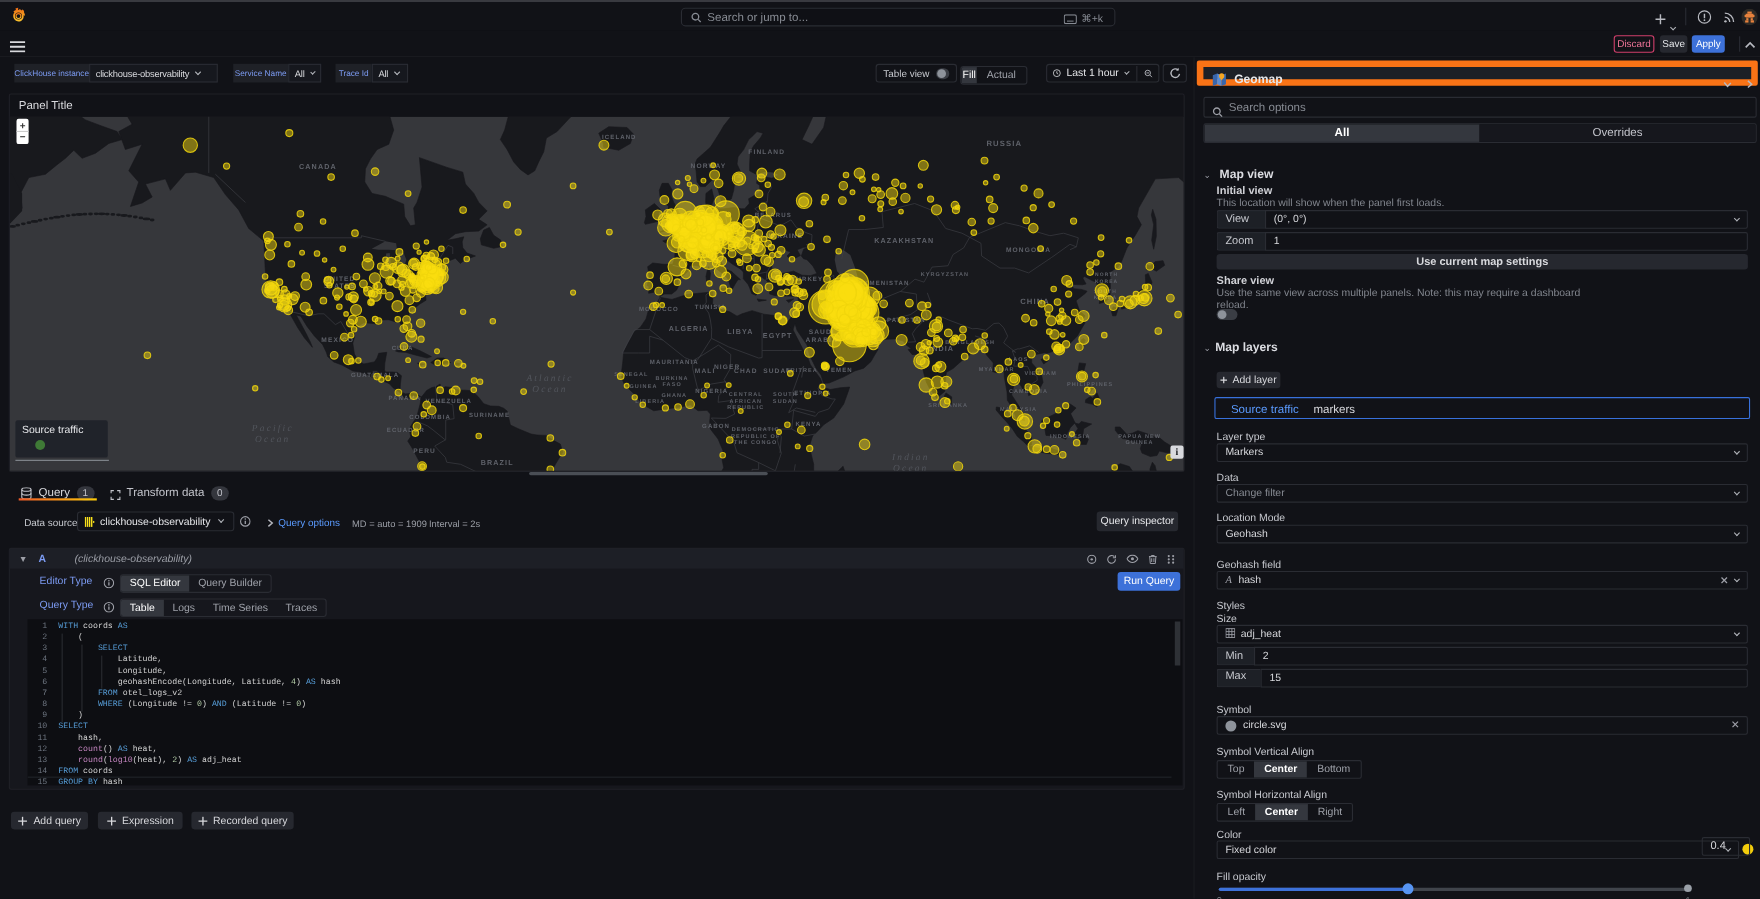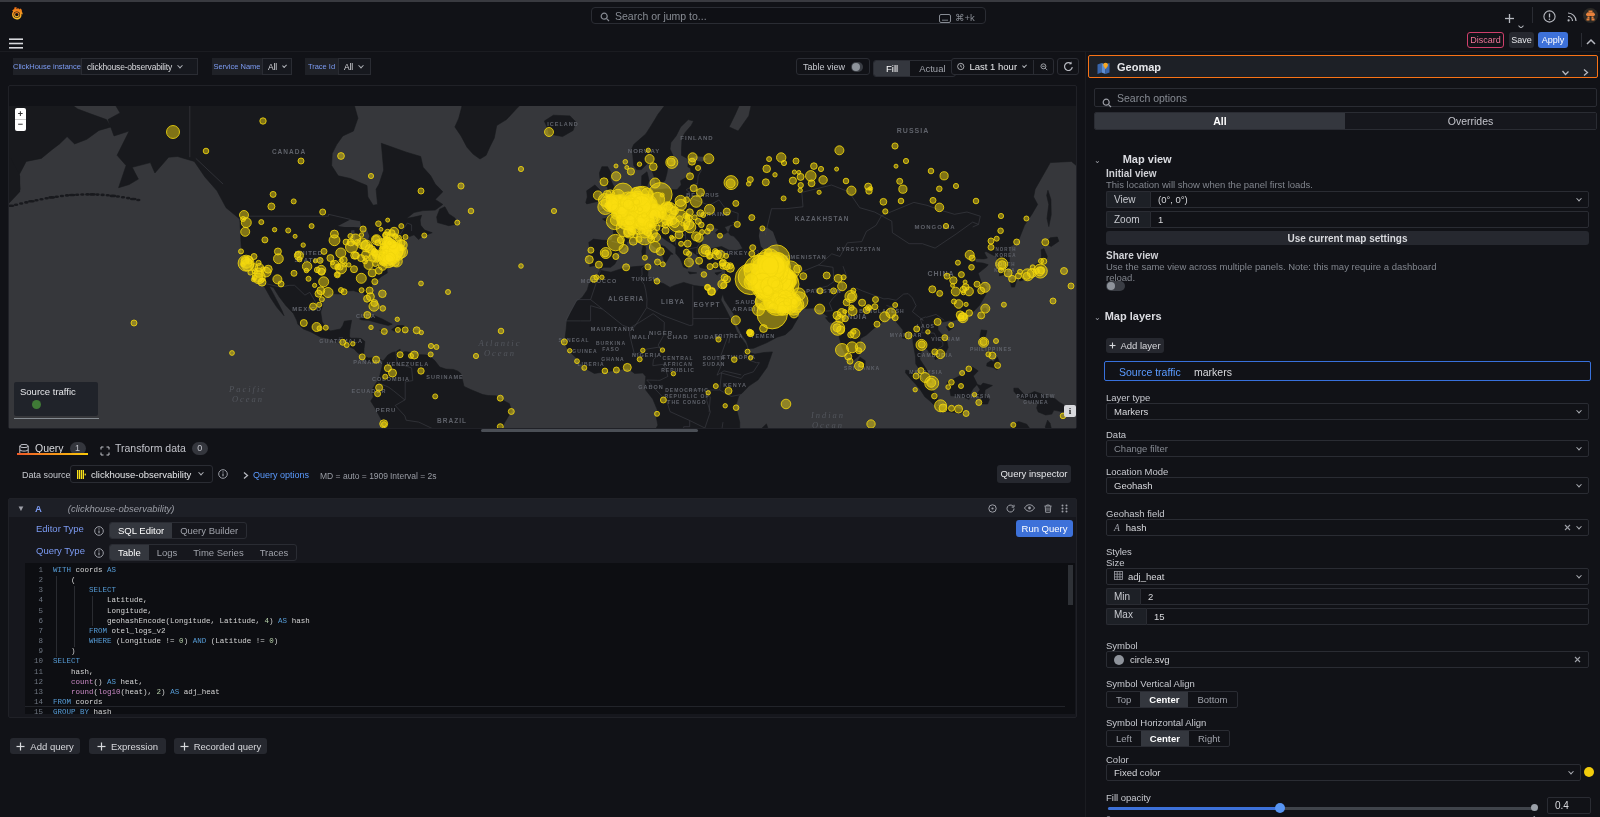--- a/index.html
+++ b/index.html
@@ -1,20 +1,20 @@
 <!DOCTYPE html>
 <html><head><meta charset="utf-8"><style>
 *{margin:0;padding:0;box-sizing:border-box}
 html,body{width:1600px;height:817px;overflow:hidden;background:#111217;font-family:"Liberation Sans",sans-serif;color:#ccccdc}
 .abs{position:absolute}
 body{position:relative}
 .topstrip{position:absolute;left:0;top:0;width:1600px;height:2px;background:#393a40}
 .topnav{position:absolute;left:0;top:2px;width:1600px;height:26px;background:#111217}
 .crumbbar{position:absolute;left:0;top:28px;width:1600px;height:24px;background:#111217;border-bottom:1px solid #1b1c21}
-.searchbox{position:absolute;left:591px;top:5px;width:395px;height:17px;background:#0f1015;border:1px solid #2a2c33;border-radius:4px;color:#878b93;font-size:10.5px;line-height:15px}
+.searchbox{position:absolute;left:619px;top:5px;width:395px;height:17px;background:#0f1015;border:1px solid #2a2c33;border-radius:4px;color:#878b93;font-size:10.5px;line-height:15px}
 .crumb{font-size:10.5px;font-weight:700;color:#dcdde2}
 .crumbsep{color:#5a5d64;font-size:9px;font-weight:400;padding:0 7px}
 .crumbmut{font-size:10.5px;color:#9a9da5;font-weight:400}
 .vlabel{white-space:nowrap;background:#1f2127;color:#7c9bf2;font-size:7.5px;font-weight:500;display:inline-flex;align-items:center;justify-content:center;height:17px;overflow:hidden}
 .vval{white-space:nowrap;background:#16181e;border:1px solid #2a2c33;display:inline-flex;align-items:center;padding:0 5px;height:17px;font-size:8.5px;letter-spacing:-0.2px;color:#d8d9dd;font-weight:500;overflow:hidden}
 .caret{display:inline-block;width:4px;height:4px;border-right:1.3px solid #aeb1b7;border-bottom:1.3px solid #aeb1b7;transform:rotate(45deg) translate(-1px,-1px);margin-left:6px}
 .tbox{white-space:nowrap;border:1px solid #2a2c33;border-radius:3px;background:#111217;height:17px;display:inline-flex;align-items:center}
 .panel{position:absolute;left:8px;top:85px;width:1069px;height:344px;border:1px solid #202127;border-radius:2px;background:#111217}
 .paneltitle{height:20px;line-height:20px;padding-left:8px;font-size:10.5px;font-weight:500;color:#d8d9dd}
 .mapwrap{position:absolute;left:0;top:20px;width:1067px;height:322px;overflow:hidden}
@@ -126,21 +126,21 @@
       <span class="vval" style="width:30px">All<span class="caret"></span></span>
     </span>
 <span class="abs" style="left:305px;top:6px;display:inline-flex;border-radius:3px">
       <span class="vlabel" style="width:33px">Trace Id</span>
       <span class="vval" style="width:33px">All<span class="caret"></span></span>
     </span>
 <span class="abs tbox" style="left:796px;top:6px;width:74px;padding:0 6px;font-size:9px;color:#c7c9cf">Table view<span style="display:inline-block;margin-left:6px;width:19px;height:10px;border-radius:5px;background:#3a3d44;position:relative">
         <span style="position:absolute;left:1px;top:1px;width:8px;height:8px;border-radius:4px;background:#8e939b"></span>
       </span></span>
 <span class="abs" style="left:873px;top:6px"><span class="seg">
-        <span class="segitem segsel" style="font-size:9.5px;padding:0 12px">Fill</span>
+        <span class="segitem segsel" style="font-size:9.5px;padding:0 1px">Fill</span>
         <span class="segitem" style="font-size:9.5px;padding:0 9px">Actual</span>
       </span></span>
 <span class="abs tbox" style="left:951px;top:6px;width:103px;padding:0 5px;font-size:9.5px;color:#e6e7ea;font-weight:500">
       <svg width="11" height="11" viewBox="0 0 11 11" style="">
         <circle cx="5.5" cy="5.5" r="4.6" fill="none" stroke="#d8d9dd" stroke-width="1.1"></circle>
         <path d="M5.5,3v2.7l1.8,1" fill="none" stroke="#d8d9dd" stroke-width="1.1"></path>
       </svg>
       <span style="margin-left:5px">Last 1 hour</span>
       <span class="caret"></span>
       <span style="width:1px;height:14px;background:#2a2c33;margin:0 6px 0 7px"></span>
@@ -151,20 +151,21 @@
       </svg>
     </span>
 <span class="abs tbox" style="left:1057px;top:6px;width:22px;height:17px;justify-content:center">
       <svg width="11" height="11" viewBox="0 0 11 11" style="">
         <path d="M9.3,6.2a3.9,3.9 0 1 1-1.1-3.4" fill="none" stroke="#b7b9c0" stroke-width="1.2"></path>
         <path d="M8.5,0.6v2.6h-2.6z" fill="#b7b9c0"></path>
       </svg>
     </span>
 </div>
 <div class="panel">
+    <div class="paneltitle">Panel Title</div>
 <div class="mapwrap">
       <svg width="1069" height="323" viewBox="0 0 1069 323" style="display:block">
 <rect width="1069" height="323" fill="#36373b"></rect>
 <g fill="#18191d" stroke="#18191d" stroke-width="0.6">
 <path d="M99.0,13.6L105.0,29.9L120.2,25.1L108.1,49.3L117.1,59.5L109.6,81.7L120.2,78.5L129.3,73.1L123.2,61.3L141.4,56.6L145.9,67.0L159.6,51.2L168.7,50.5L185.3,55.4L195.9,70.9L208.0,84.8L217.1,101.7L226.2,109.3L230.8,113.0L231.4,123.7L232.0,136.4L232.9,149.3L237.4,159.4L242.9,169.9L252.9,176.4L255.6,181.1L261.7,191.9L267.7,201.1L275.0,209.7L273.2,205.1L269.5,197.7L264.1,187.4L260.2,180.3L264.4,181.4L270.2,190.8L276.8,199.4L284.4,207.4L287.7,214.3L288.9,218.2L294.4,223.0L302.0,225.9L311.7,231.2L318.6,232.2L324.7,234.4L332.3,238.8L339.8,240.6L345.0,242.8L348.3,246.5L354.4,250.5L358.9,255.8L364.1,256.1L366.2,253.6L370.8,254.5L373.5,254.5L369.2,252.4L365.3,251.5L359.5,252.1L356.2,250.5L354.7,247.8L355.0,242.8L355.9,235.6L352.0,232.5L347.4,232.2L341.4,232.2L340.5,230.3L340.8,224.3L342.6,214.3L335.3,215.2L333.8,219.5L331.4,223.0L321.7,224.9L317.1,222.3L313.2,215.9L311.7,206.1L313.5,199.4L312.6,194.3L315.6,191.2L321.7,187.4L330.8,188.1L336.8,189.1L338.3,184.9L344.4,184.6L350.8,186.7L353.8,185.6L357.4,192.9L360.1,199.4L362.9,202.1L365.6,196.7L364.1,190.8L362.6,183.9L362.9,178.2L368.0,174.3L372.3,170.6L378.3,166.9L377.7,160.2L381.1,152.9L383.8,146.6L390.4,143.4L395.9,141.3L393.5,137.2L399.5,131.0L405.0,128.8L409.5,133.5L413.2,130.5L423.2,126.7L415.6,124.1L411.7,119.3L411.1,113.9L412.6,109.3L405.0,111.1L397.4,112.5L405.0,106.5L414.1,104.6L426.2,104.1L433.8,98.4L426.2,93.4L433.8,85.8L426.2,78.0L421.7,69.8L414.1,61.3L411.7,50.5L397.4,46.2L372.3,37.3L374.7,64.1L370.1,78.0L367.1,83.2L368.6,98.4L364.1,99.3L358.9,90.9L358.0,79.6L348.9,75.8L341.4,72.5L329.2,69.8L322.6,59.5L323.2,47.5L327.7,38.6L333.8,29.9L344.4,25.1L348.9,12.2L345.0,-1.7L353.5,-11.6L341.4,-15.9L320.2,-20.3L298.9,-11.6L280.8,-9.9L259.6,-15.9L235.3,-15.9L220.2,-20.3L205.0,-14.2L192.9,-16.8L180.8,-17.6L165.6,-22.1L150.5,-24.8L135.3,-32.2L123.2,-23.0L114.1,-15.9L103.5,-5.8L111.1,6.9Z"></path>
 <path d="M471.0,53.0L477.1,49.3L480.7,41.2L485.3,32.0L487.7,19.5L497.4,13.6L509.5,0.6L527.7,-15.9L541.3,-23.0L544.4,-34.1L532.2,-49.0L432.3,-49.0L441.4,-24.8L445.0,-11.6L452.9,0.6L449.8,12.2L445.9,20.9L452.0,29.9L458.0,41.2L464.1,48.1Z"></path>
 <path d="M373.8,254.8L373.2,260.3L369.8,273.4L366.5,278.0L362.9,284.0L364.4,291.0L361.7,295.0L365.9,301.7L374.4,317.6L380.4,327.6L388.3,333.3L395.0,338.1L394.7,355.0L394.4,376.4L461.0,376.4L460.7,362.6L467.4,355.9L477.1,352.6L484.1,349.0L489.2,334.9L490.1,327.0L495.9,316.1L502.6,305.0L500.4,297.7L495.3,295.0L487.1,289.8L479.2,289.5L473.8,288.6L462.0,283.7L455.0,280.4L452.0,267.7L448.9,265.2L444.4,263.4L436.8,263.1L430.7,261.0L425.9,254.8L421.7,250.9L417.7,249.0L413.5,248.7L408.0,248.7L401.4,246.2L395.9,245.6L391.4,247.8L391.1,243.1L387.1,245.6L383.2,246.5L378.9,249.0L375.0,253.9Z"></path>
 <path d="M639.2,159.4L626.2,160.6L615.6,161.7L601.9,166.2L591.0,164.3L588.3,169.5L580.4,176.4L578.3,183.9L573.2,191.5L567.7,195.6L561.9,206.1L558.0,214.3L557.1,223.9L555.6,235.6L558.0,242.2L561.6,246.5L567.1,251.8L569.2,255.2L576.2,262.2L585.3,267.4L596.2,265.8L608.0,264.3L618.6,262.2L625.6,267.4L633.8,267.0L636.8,270.4L636.2,277.4L636.8,284.0L643.8,293.1L648.3,303.8L647.4,311.5L648.9,319.2L644.4,327.0L643.8,336.5L651.9,351.0L651.9,369.4L656.5,376.4L711.0,376.4L715.0,355.9L712.5,344.5L715.6,335.8L718.6,336.5L730.7,327.9L730.7,316.1L727.7,303.8L727.1,298.6L729.8,290.1L734.7,285.5L739.8,280.1L748.9,274.0L758.0,261.3L762.2,249.6L763.4,245.9L755.0,246.5L745.9,248.1L740.4,246.5L738.9,243.4L736.8,238.2L732.2,231.9L727.7,225.5L724.7,217.5L720.7,211.0L715.6,201.1L711.6,193.3L706.8,187.4L702.5,181.1L697.4,181.1L685.3,179.6L674.7,176.4L665.6,179.3L661.0,181.4L654.4,177.5L647.4,175.7L642.2,172.8L638.6,170.2L639.2,163.9Z"></path>
 <path d="M591.0,163.6L586.8,159.4L580.7,160.6L581.0,154.4L579.2,153.6L581.3,146.6L579.8,136.4L584.4,133.1L594.4,134.3L602.5,134.3L604.4,128.8L604.7,122.4L601.3,118.4L593.5,113.0L598.9,111.6L603.5,106.9L608.6,106.9L612.5,100.8L615.6,99.3L620.7,94.9L622.2,91.4L628.9,88.9L634.1,87.9L632.5,77.4L632.8,69.8L638.0,65.8L640.1,74.7L637.7,81.1L641.3,83.8L648.9,83.8L658.0,82.7L665.0,83.8L668.0,83.8L672.2,79.0L671.6,74.7L679.2,70.3L681.9,68.7L681.6,62.4L678.9,60.7L679.2,57.2L685.3,54.8L692.8,56.0L698.9,53.0L694.4,50.5L686.8,49.9L678.3,52.4L672.5,49.3L672.5,43.1L673.1,32.0L676.2,26.5L682.2,19.5L684.7,15.1L679.2,13.6L674.7,18.0L671.6,20.9L667.1,29.9L661.9,36.6L661.0,43.1L664.4,50.5L660.1,55.4L664.1,56.6L658.9,60.1L658.0,67.0L655.9,74.7L651.0,78.0L647.1,78.5L645.9,73.6L644.1,67.5L641.9,61.8L640.4,58.3L639.8,56.6L637.7,58.3L632.2,63.6L627.7,63.6L624.7,59.5L623.8,49.3L622.8,43.1L624.7,38.6L630.7,33.3L636.8,27.9L641.3,20.9L645.9,13.6L648.9,8.4L655.0,0.6L661.0,-7.4L668.6,-15.9L677.7,-23.0L685.3,-29.4L691.3,-28.4L697.4,-22.1L701.9,-20.3L706.5,-16.8L715.6,-14.2L730.7,-1.7L726.2,8.4L720.1,20.9L729.2,25.1L739.8,9.9L742.8,-3.4L750.4,-7.4L768.6,-9.9L789.8,-13.3L808.0,-15.9L820.1,-38.9L865.5,-59.7L911.0,-83.1L956.5,-71.0L1001.9,-43.9L1032.2,-38.9L1062.5,-29.4L1092.8,-20.3L1123.1,-18.5L1147.3,-5.8L1159.5,3.0L1171.6,7.6L1188.2,13.6L1192.8,20.9L1180.7,24.4L1168.5,33.3L1156.4,37.9L1148.9,30.6L1141.3,37.9L1133.7,43.7L1123.1,52.4L1108.0,55.4L1100.4,69.8L1101.9,83.2L1088.3,98.4L1082.8,101.3L1080.7,83.2L1079.2,69.8L1062.5,55.4L1041.3,56.6L1026.1,83.2L1024.6,90.9L1028.6,98.4L1023.1,107.9L1015.5,119.3L1010.4,132.2L1007.4,136.8L1003.4,139.3L1000.1,141.3L1000.4,154.4L1000.1,164.7L995.8,168.4L990.4,169.9L991.3,162.1L989.2,157.1L987.7,150.5L984.3,149.3L977.1,145.4L975.2,146.6L978.3,152.1L974.9,152.9L964.9,152.5L967.1,156.4L974.0,157.1L979.2,158.7L977.7,160.6L969.2,167.3L972.5,176.8L977.4,181.1L975.2,184.9L977.4,187.4L970.4,199.4L961.9,208.0L954.0,211.3L951.0,212.6L942.8,215.2L940.7,214.6L931.3,216.5L928.9,219.5L928.9,223.9L933.7,229.4L937.7,234.1L939.2,241.6L936.1,247.5L931.6,251.2L926.1,253.6L925.5,250.2L921.6,249.0L918.6,243.8L913.7,239.7L910.7,253.0L915.2,260.0L918.0,264.3L921.3,270.4L922.5,276.5L914.9,274.3L911.3,264.6L906.8,257.9L906.5,250.5L904.0,236.6L903.7,230.3L899.8,230.9L896.8,232.8L893.4,231.9L894.0,223.9L887.7,216.5L886.2,211.0L882.2,210.3L878.0,213.6L874.3,213.6L871.3,218.2L865.9,221.4L857.4,229.0L851.3,232.5L850.7,239.7L850.1,245.9L849.8,249.9L844.9,253.9L842.8,256.4L838.9,250.9L835.6,246.2L833.1,241.3L830.7,232.8L828.6,222.3L828.3,216.5L827.7,213.6L824.6,216.5L820.1,216.2L816.5,211.7L819.5,211.0L814.6,207.4L812.2,204.1L805.0,202.1L795.0,202.4L788.3,200.7L782.2,197.0L780.1,195.6L774.6,196.3L767.7,193.9L763.4,192.2L759.5,188.1L755.3,186.0L754.3,187.7L758.0,194.3L761.0,197.7L761.9,202.7L762.8,204.4L764.3,201.1L767.1,205.4L773.1,205.4L778.3,199.0L779.2,204.4L785.3,207.7L789.2,211.7L785.3,218.2L782.8,222.7L776.2,228.7L768.0,231.2L758.0,236.6L744.7,242.2L739.8,242.5L737.4,235.0L732.8,228.7L726.8,216.5L724.7,207.7L715.6,194.3L713.7,188.1L711.9,193.6L707.7,189.1L706.8,187.0L710.4,182.5L711.6,181.1L713.7,176.8L716.8,169.5L716.5,163.9L710.1,163.2L705.0,163.2L700.4,162.8L695.9,162.8L690.7,161.3L690.1,156.7L687.7,155.2L689.2,150.5L687.4,148.6L695.6,147.0L696.2,143.8L702.8,142.6L712.5,140.5L720.1,144.2L727.7,144.6L733.7,142.6L730.1,136.0L724.7,130.1L721.6,129.3L719.5,126.7L721.6,120.6L727.1,117.9L722.5,118.8L721.6,118.8L715.6,121.0L718.6,126.3L710.4,130.5L706.5,126.7L709.8,123.2L703.7,121.0L701.0,123.2L698.0,126.7L695.3,128.8L692.8,134.8L692.5,140.1L696.2,143.8L689.2,146.2L686.5,148.2L682.2,145.0L679.8,146.6L681.3,148.9L678.6,151.7L677.7,154.8L681.0,157.5L678.3,162.4L674.4,160.9L672.5,155.6L671.0,152.5L666.8,147.4L666.8,141.3L664.1,138.5L657.1,134.3L649.8,128.8L649.2,125.4L645.3,126.7L645.9,131.4L650.4,138.5L656.2,140.9L657.1,141.7L660.4,145.0L664.1,148.2L661.9,148.2L658.9,152.9L656.8,156.7L655.6,156.4L653.1,147.8L649.2,143.8L643.1,138.9L638.6,132.2L635.0,130.5L630.7,133.5L626.8,136.0L622.5,135.2L617.7,135.6L617.7,139.3L613.5,143.4L608.6,146.2L607.1,150.5L608.3,153.3L605.9,157.9L601.6,161.3L594.7,161.3Z"></path>
 <path d="M590.7,105.1L595.3,104.1L600.4,102.7L610.4,101.3L612.2,99.3L612.8,91.4L608.6,88.4L606.5,83.2L603.5,78.0L601.3,72.5L601.9,66.4L598.6,60.7L592.9,60.7L590.4,67.0L591.0,72.5L593.5,78.0L598.6,81.1L598.9,85.8L593.8,88.9L595.3,91.9L591.9,96.4L595.3,98.4L598.9,98.8L597.4,101.7Z"></path>
@@ -1445,21 +1446,21 @@
         <line x1="0.5" y1="4.5" x2="8.5" y2="4.5"></line>
       </g>
     </svg>Expression</span>
 <span class="abs graybtn" style="left:174px;top:738px;width:93px;height:16px;gap:5px"><svg width="9" height="9" viewBox="0 0 9 9" style="">
       <g stroke="#d8d9dd" stroke-width="1.2">
         <line x1="4.5" y1="0.5" x2="4.5" y2="8.5"></line>
         <line x1="0.5" y1="4.5" x2="8.5" y2="4.5"></line>
       </g>
     </svg>Recorded query</span>
 <div class="rp">
-<div class="abs" style="left:2px;top:3px;width:510px;height:23px;background:#1d2026;border:1px solid #f97316;border-radius:2px">
+<div class="abs" style="left:2px;top:3px;width:510px;height:23px;background:#1d2026;border:6px solid #f97316;border-radius:2px">
       <span class="abs" style="left:8px;top:5px"><svg width="13" height="13" viewBox="0 0 13 13" style="">
           <path d="M0.5,2.5l4-1.6v9.6l-4,1.6z" fill="#3865ab"></path>
           <path d="M4.5,0.9l4,1.6v9.6l-4-1.6z" fill="#5b8dd4"></path>
           <path d="M8.5,2.5l4-1.6v9.6l-4,1.6z" fill="#3865ab"></path>
           <circle cx="8.6" cy="3.1" r="2.4" fill="#f6a623"></circle>
           <path d="M8.6,7.2l-1.7-2.8h3.4z" fill="#f6a623"></path>
         </svg></span>
       <span class="abs" style="left:28px;top:5px;font-size:11px;font-weight:700;color:#e6e7ea">Geomap</span>
       <span class="abs" style="left:472px;top:7px"><svg width="9" height="9" viewBox="0 0 9 9" style="">
           <path d="M1.5,3l3,3.5l3-3" fill="none" stroke="#b7b9c0" stroke-width="1.3"></path>
@@ -1472,21 +1473,21 @@
       <span class="abs" style="left:7px;top:5px"><svg width="10" height="10" viewBox="0 0 10 10" style="">
           <circle cx="4.2" cy="4.2" r="3" fill="none" stroke="#9d9fa7" stroke-width="1.2"></circle>
           <line x1="6.6" y1="6.6" x2="9" y2="9" stroke="#9d9fa7" stroke-width="1.2"></line>
         </svg></span>
       <span class="abs" style="left:22px;top:3px;font-size:10.5px;color:#878b93">Search options</span>
     </div>
 <div class="abs" style="left:8px;top:60px;width:503px;height:18px;border:1px solid #2a2c33;border-radius:2px;overflow:hidden;display:flex">
       <div style="width:251px;background:#34373e;color:#fff;font-size:10.5px;font-weight:700;text-align:center;line-height:17px">All</div>
       <div style="width:252px;background:#16171d;color:#c3c4cb;font-size:10.5px;text-align:center;line-height:17px">Overrides</div>
     </div>
-<div class="abs" style="left:8px;top:97px"><span style="color:#9d9fa7;font-size:8px">⌄</span><span class="sechead" style="margin-left:22px">Map view</span></div>
+<div class="abs" style="left:8px;top:97px"><span style="color:#9d9fa7;font-size:8px">⌄</span><span class="sechead" style="margin-left:8px">Map view</span></div>
 <div class="abs" style="left:20px;top:116px;font-size:10px;font-weight:700;color:#d0d1d6">Initial view</div>
 <div class="abs" style="left:20px;top:127px;font-size:9.5px;color:#81858d">This location will show when the panel first loads.</div>
 <div class="abs" style="left:20px;top:139px;width:483px;height:17px;display:flex">
       <div style="width:44px;background:#1d2026;border:1px solid #2a2c33;border-right:none;border-radius:2px 0 0 2px;font-size:10px;color:#c7c9cf;padding:2px 0 0 7px">View</div>
       <div class="rpsel" style="flex:1;border-radius:0 2px 2px 0">(0°, 0°)<span class="caret" style="margin-left:auto"></span></div>
     </div>
 <div class="abs" style="left:20px;top:159px;width:483px;height:17px;display:flex">
       <div style="width:44px;background:#1d2026;border:1px solid #2a2c33;border-right:none;border-radius:2px 0 0 2px;font-size:10px;color:#c7c9cf;padding:2px 0 0 7px">Zoom</div>
       <div class="rpsel" style="flex:1;border-radius:0 2px 2px 0">1</div>
     </div>
@@ -1565,15 +1566,15 @@
         <span class="rsegitem">Right</span>
       </span></div>
 <div class="abs rplabel" style="left:20px;top:702px">Color</div>
 <div class="abs rpsel" style="left:20px;top:712px;width:475px">Fixed color<span class="caret" style="margin-left:auto"></span></div>
 <div class="abs" style="left:498px;top:715px;width:10px;height:10px;border-radius:50%;background:#f2cc0c"></div>
 <div class="abs rplabel" style="left:20px;top:740px">Fill opacity</div>
 <div class="abs" style="left:22px;top:755px;width:428px;height:3px;border-radius:2px;background:#40444b"></div>
 <div class="abs" style="left:22px;top:755px;width:172px;height:3px;border-radius:2px;background:#3d71d9"></div>
 <div class="abs" style="left:189px;top:751px;width:10px;height:10px;border-radius:50%;background:#5794f2"></div>
 <div class="abs" style="left:445px;top:752px;width:7px;height:7px;border-radius:50%;background:#9aa0a8"></div>
-<div class="abs" style="left:461px;top:745px;width:44px;height:17px;border:1px solid #2a2c33;border-radius:2px;font-size:10px;color:#d8d9dd;padding:2px 0 0 7px">0.4</div>
+<div class="abs" style="left:461px;top:709px;width:44px;height:17px;border:1px solid #2a2c33;border-radius:2px;font-size:10px;color:#d8d9dd;padding:2px 0 0 7px">0.4</div>
 <div class="abs" style="left:20px;top:762px;font-size:9px;color:#81858d">0</div>
 <div class="abs" style="left:446px;top:762px;font-size:9px;color:#81858d">1</div>
 </div>
 </body></html>

